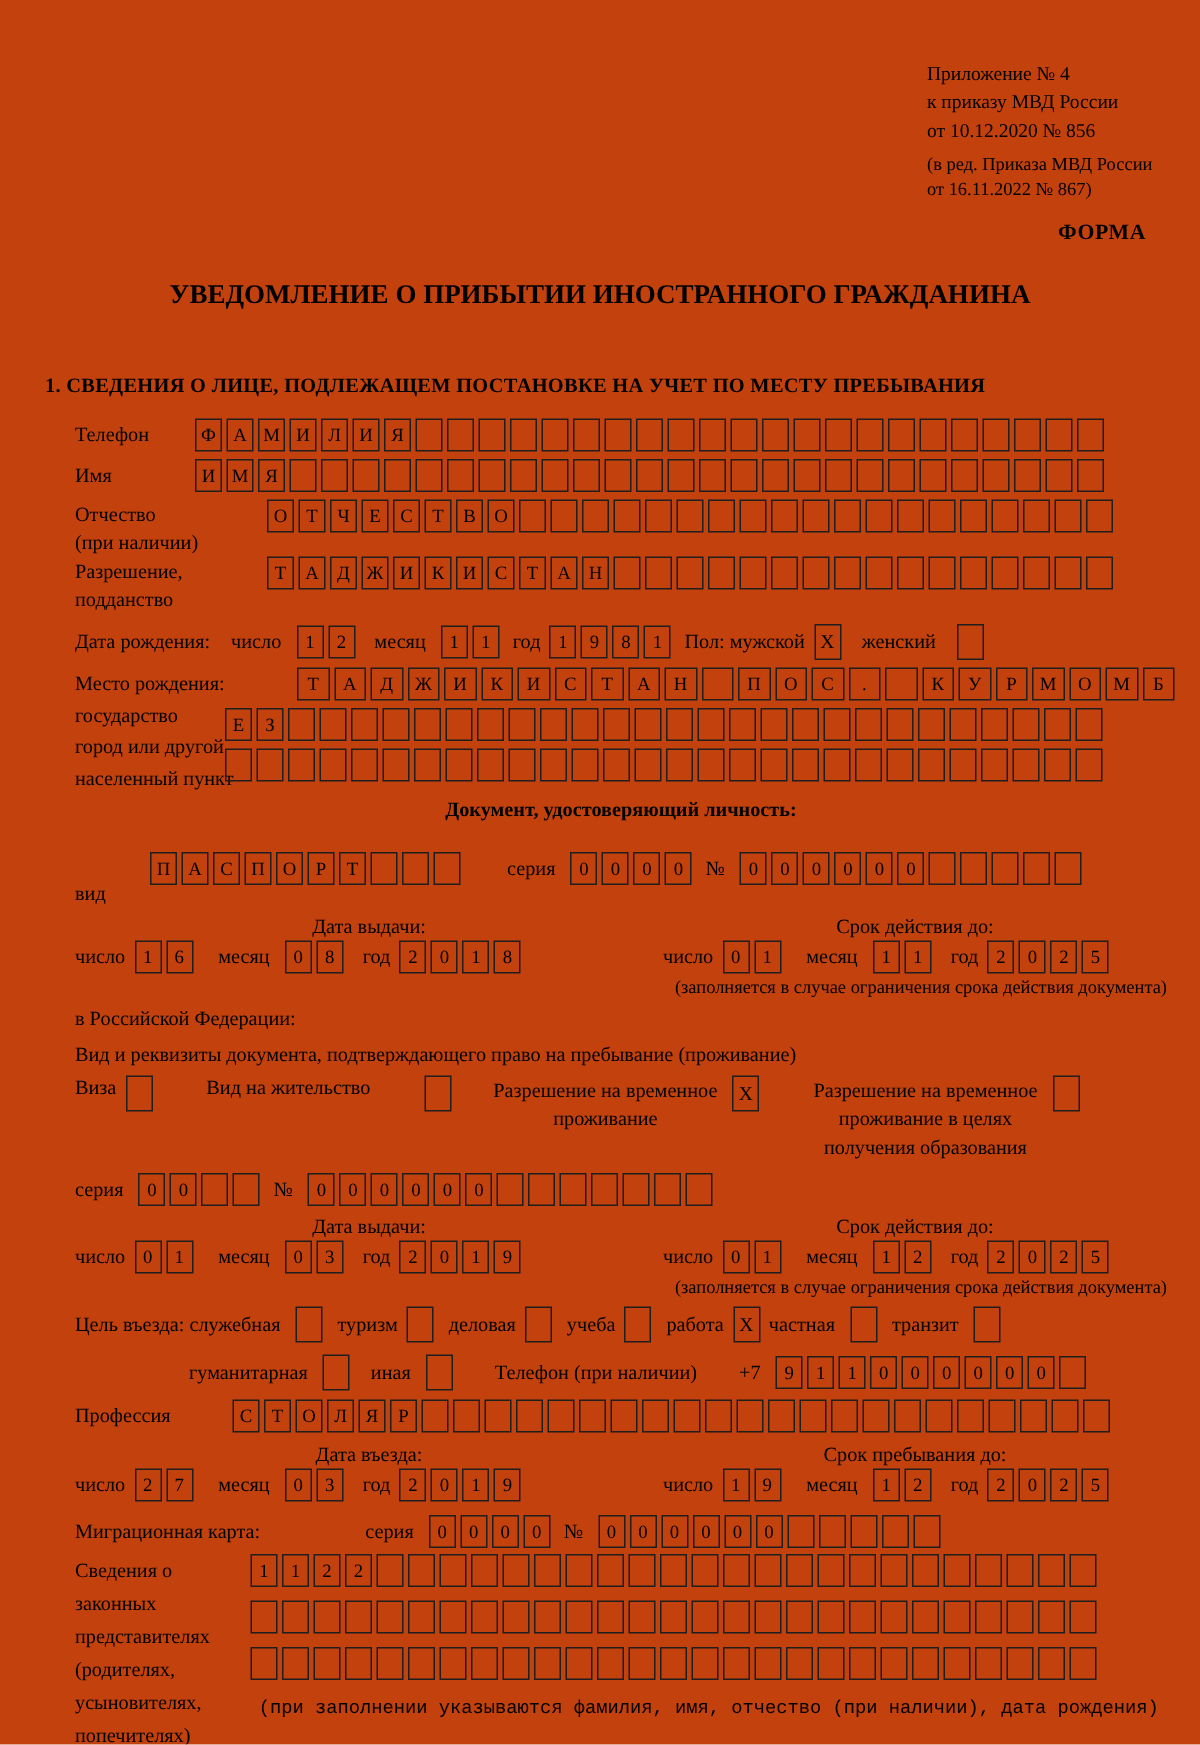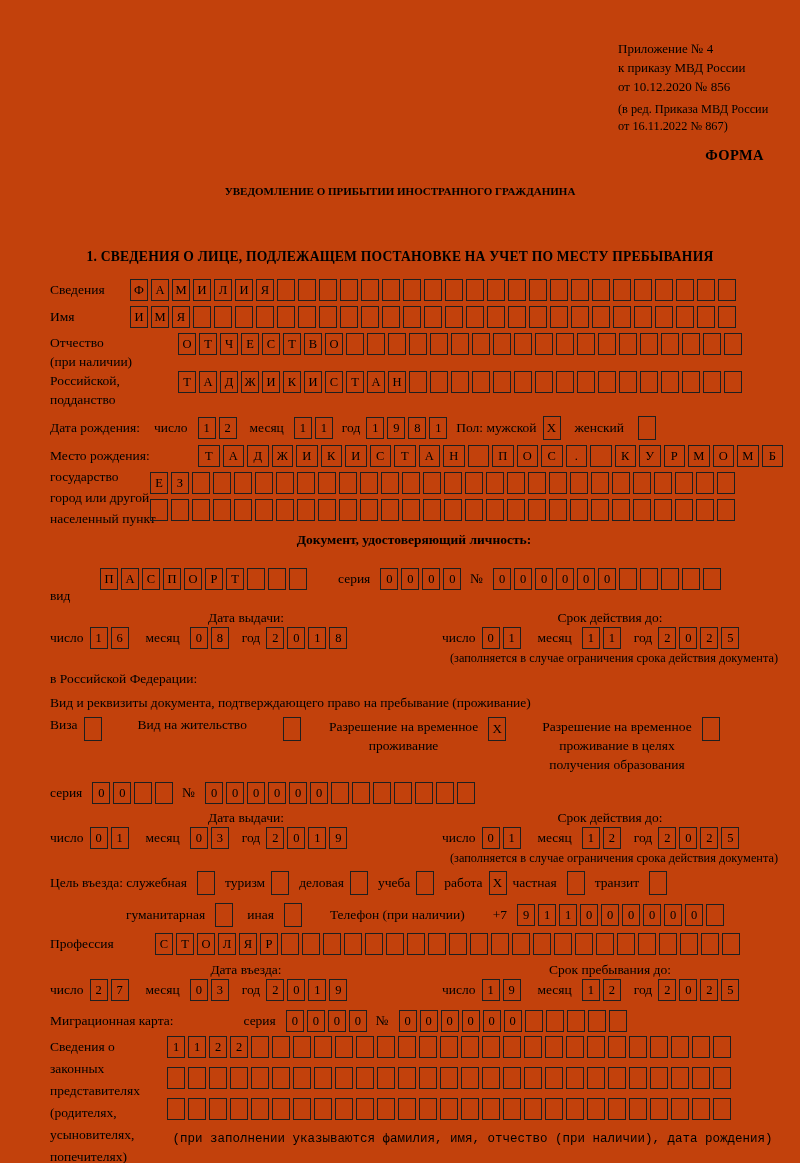--- a/index.html
+++ b/index.html
@@ -3,24 +3,24 @@
 <meta charset="utf-8">
 <style>
   html,body{margin:0;padding:0;background:#fff;}
   body{width:800px;height:1163px;font-family:"Liberation Serif",serif;color:#000;}
   .page{position:relative;width:800px;height:1163px;overflow:hidden;background:#c2410c;}
 
   .appendix{position:absolute;left:618px;top:40px;font-size:13px;line-height:1.45;}
   .appendix .edn{font-size:12.3px;margin-top:4px;line-height:1.4;}
   .form-label{position:absolute;top:147px;right:36px;font-weight:bold;font-size:14.5px;letter-spacing:.4px;}
 
-  .title{position:absolute;top:183px;left:0;width:800px;text-align:center;font-weight:bold;font-size:11px;line-height:1.55;}
+  .title{position:absolute;top:183px;left:0;width:800px;text-align:center;font-weight:bold;font-size:18px;line-height:1.55;}
   .title-underline{display:inline-block;width:56px;height:13px;border-bottom:2px solid #333;margin-left:14px;}
 
-  .section-heading{position:absolute;top:249px;left:30px;width:740px;text-align:center;font-weight:bold;font-size:13.6px;letter-spacing:.2px;}
+  .section-heading{position:absolute;top:249px;left:30px;width:740px;text-align:left;font-weight:bold;font-size:13.6px;letter-spacing:.2px;}
 
   .formbody{position:absolute;top:279px;left:50px;width:728px;font-size:13.5px;}
 
   .frow{display:flex;align-items:center;white-space:nowrap;margin-bottom:5px;}
   .frow.top{align-items:flex-start;}
   .flabel{display:inline-block;}
   .lblcol{line-height:19px;}
   .w80{width:80px;} .w128{width:128px;}
 
   .boxes{display:inline-flex;}
@@ -74,21 +74,21 @@
 
   <div class="title">
     <div>УВЕДОМЛЕНИЕ О ПРИБЫТИИ ИНОСТРАННОГО ГРАЖДАНИНА</div>
   </div>
 
   <div class="section-heading">1. СВЕДЕНИЯ О ЛИЦЕ, ПОДЛЕЖАЩЕМ ПОСТАНОВКЕ НА УЧЕТ ПО МЕСТУ ПРЕБЫВАНИЯ</div>
 
   <div class="formbody">
 
     <div class="frow">
-      <span class="flabel w80">Сведения</span>
+      <span class="flabel w80">Телефон</span>
       <span class="boxes">
           <span class="cell">Ф</span>
           <span class="cell">А</span>
           <span class="cell">М</span>
           <span class="cell">И</span>
           <span class="cell">Л</span>
           <span class="cell">И</span>
           <span class="cell">Я</span>
           <span class="cell"></span>
           <span class="cell"></span>
@@ -181,21 +181,21 @@
           <span class="cell"></span>
           <span class="cell"></span>
           <span class="cell"></span>
           <span class="cell"></span>
           <span class="cell"></span>
         </span>
     </div>
 
     <div class="frow top" style="margin-bottom:7px;">
       <span class="flabel w128 lblcol">
-        <span style="display:block">Российской,</span>
+        <span style="display:block">Разрешение,</span>
         <span style="display:block">подданство</span>
       </span>
       <span class="boxes">
           <span class="cell">Т</span>
           <span class="cell">А</span>
           <span class="cell">Д</span>
           <span class="cell">Ж</span>
           <span class="cell">И</span>
           <span class="cell">К</span>
           <span class="cell">И</span>

